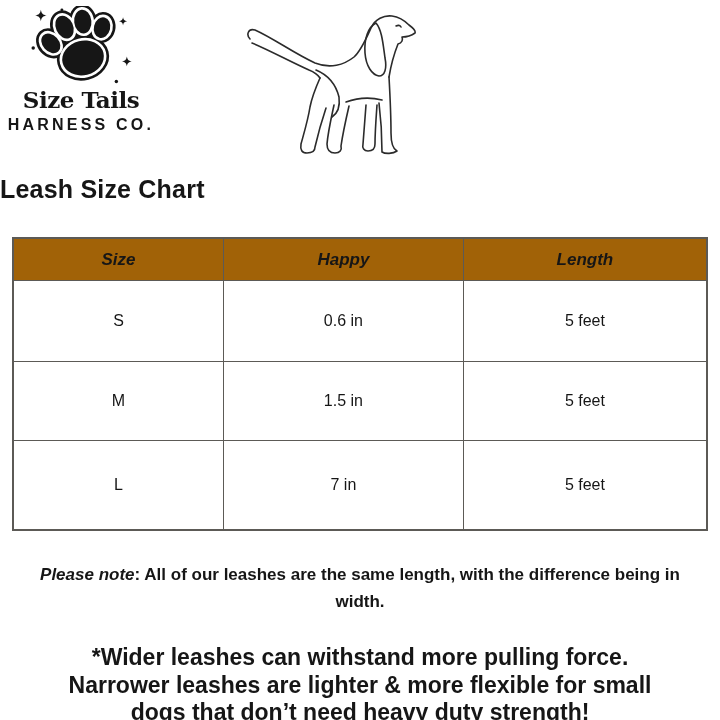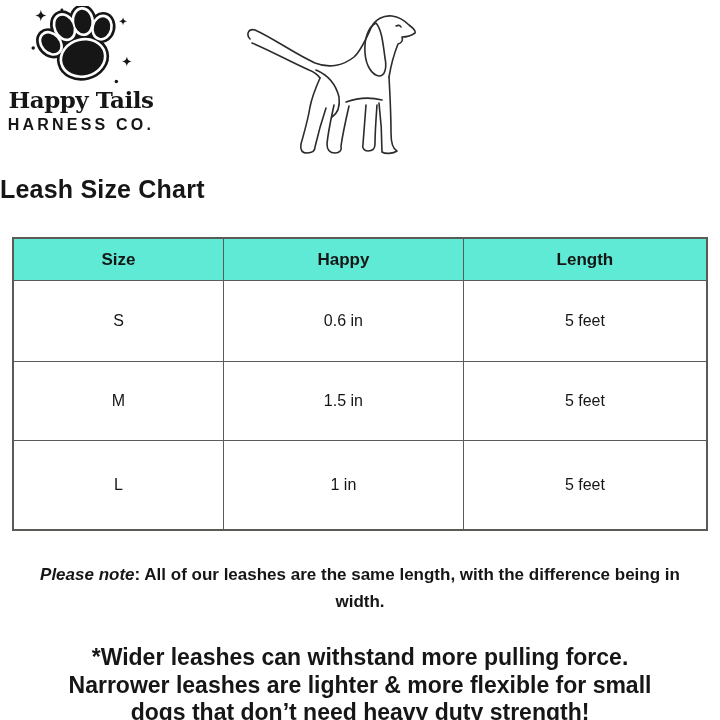--- a/index.html
+++ b/index.html
@@ -35,21 +35,21 @@
   table.size-chart{
     position:absolute;top:237px;left:12px;width:696px;
     border-collapse:collapse;table-layout:fixed;
     border:2px solid #5c5a56;
   }
   .size-chart th,.size-chart td{
     border:1.5px solid #5c5a56;text-align:center;vertical-align:middle;
     padding:0;
   }
   .size-chart th{
-    background:#5eead4;height:41px;font-size:17px;font-weight:700;
+    background:#a16207;height:41px;font-size:17px;font-weight:700;font-style:italic;
   }
   .size-chart td{font-size:16px;font-weight:400;}
   .size-chart tr.r1 td{height:80px;}
   .size-chart tr.r2 td{height:78px;}
   .size-chart tr.r3 td{height:88px;}
   .col-size{width:30.3%;}
   .col-width{width:34.6%;}
   .col-length{width:35.1%;}
 
   
@@ -85,21 +85,21 @@
         <use href="#paw" fill="#ffffff" stroke="#ffffff" stroke-width="5.5"></use>
         <use href="#paw" fill="#161616"></use>
       </g>
       <use href="#spark" transform="translate(14,10)" fill="#161616"></use>
       <use href="#spark" transform="translate(100,16) scale(0.7)" fill="#161616"></use>
       <use href="#spark" transform="translate(104,58) scale(0.85)" fill="#161616"></use>
       <circle cx="6" cy="44" r="1.8" fill="#161616"></circle>
       <circle cx="93" cy="79" r="1.8" fill="#161616"></circle>
       <circle cx="36" cy="4" r="1.5" fill="#161616"></circle>
     </svg>
-    <div class="brand-name">Happy Tails</div>
+    <div class="brand-name">Size Tails</div>
     <div class="brand-sub">HARNESS CO.</div>
   </div>
 
   <div class="dog-art">
     <svg width="190" height="150" viewBox="0 0 190 150" aria-hidden="true">
       <g fill="none" stroke="#2b2b2b" stroke-width="1.6" stroke-linecap="round" stroke-linejoin="round">
 
         <path d="M5,26 C1,22 3,15 10,17 C28,25 50,41 70,50 C85,56 99,52 109,44
                  C116,38 121,26 126,15 C130,6 139,2 147,3 C154,4 160,8 164,12
                  C168,15 171,18 170,20 C166,23 161,24 157,24
@@ -148,21 +148,21 @@
         <td>0.6 in</td>
         <td>5 feet</td>
       </tr>
       <tr class="r2">
         <td>M</td>
         <td>1.5 in</td>
         <td>5 feet</td>
       </tr>
       <tr class="r3">
         <td>L</td>
-        <td>1 in</td>
+        <td>7 in</td>
         <td>5 feet</td>
       </tr>
     </tbody>
   </table>
 
   <p class="note1"><i>Please note</i><span>: All of our leashes are the same length, with the difference being in width.</span></p>
 
   <p class="note2">*Wider leashes can withstand more pulling force. Narrower leashes are lighter &amp; more flexible for small dogs that don’t need heavy duty strength!</p>
 
 </div>

